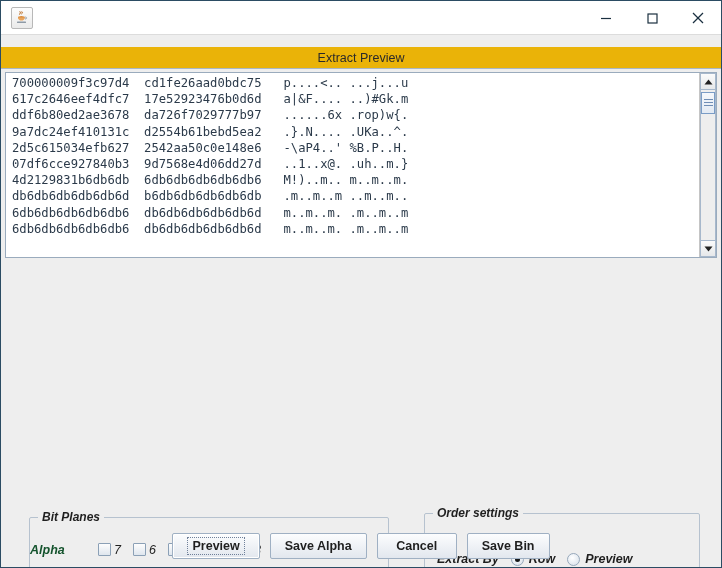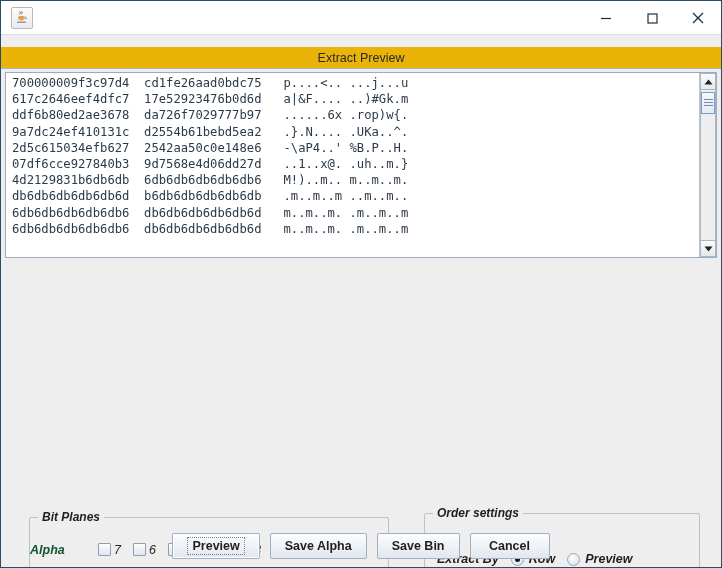--- a/index.html
+++ b/index.html
@@ -391,17 +391,17 @@
 
     </fieldset>
 
   </div>
 
   <div class="buttonbar">
     <div class="btn focused">
         <span class="focus-ring">Preview</span>
       </div>
     <div class="btn">Save Alpha</div>
+    <div class="btn">Cancel</div>
     <div class="btn">Save Bin</div>
-    <div class="btn">Cancel</div>
   </div>
 
 </div>
 
 </body></html>

